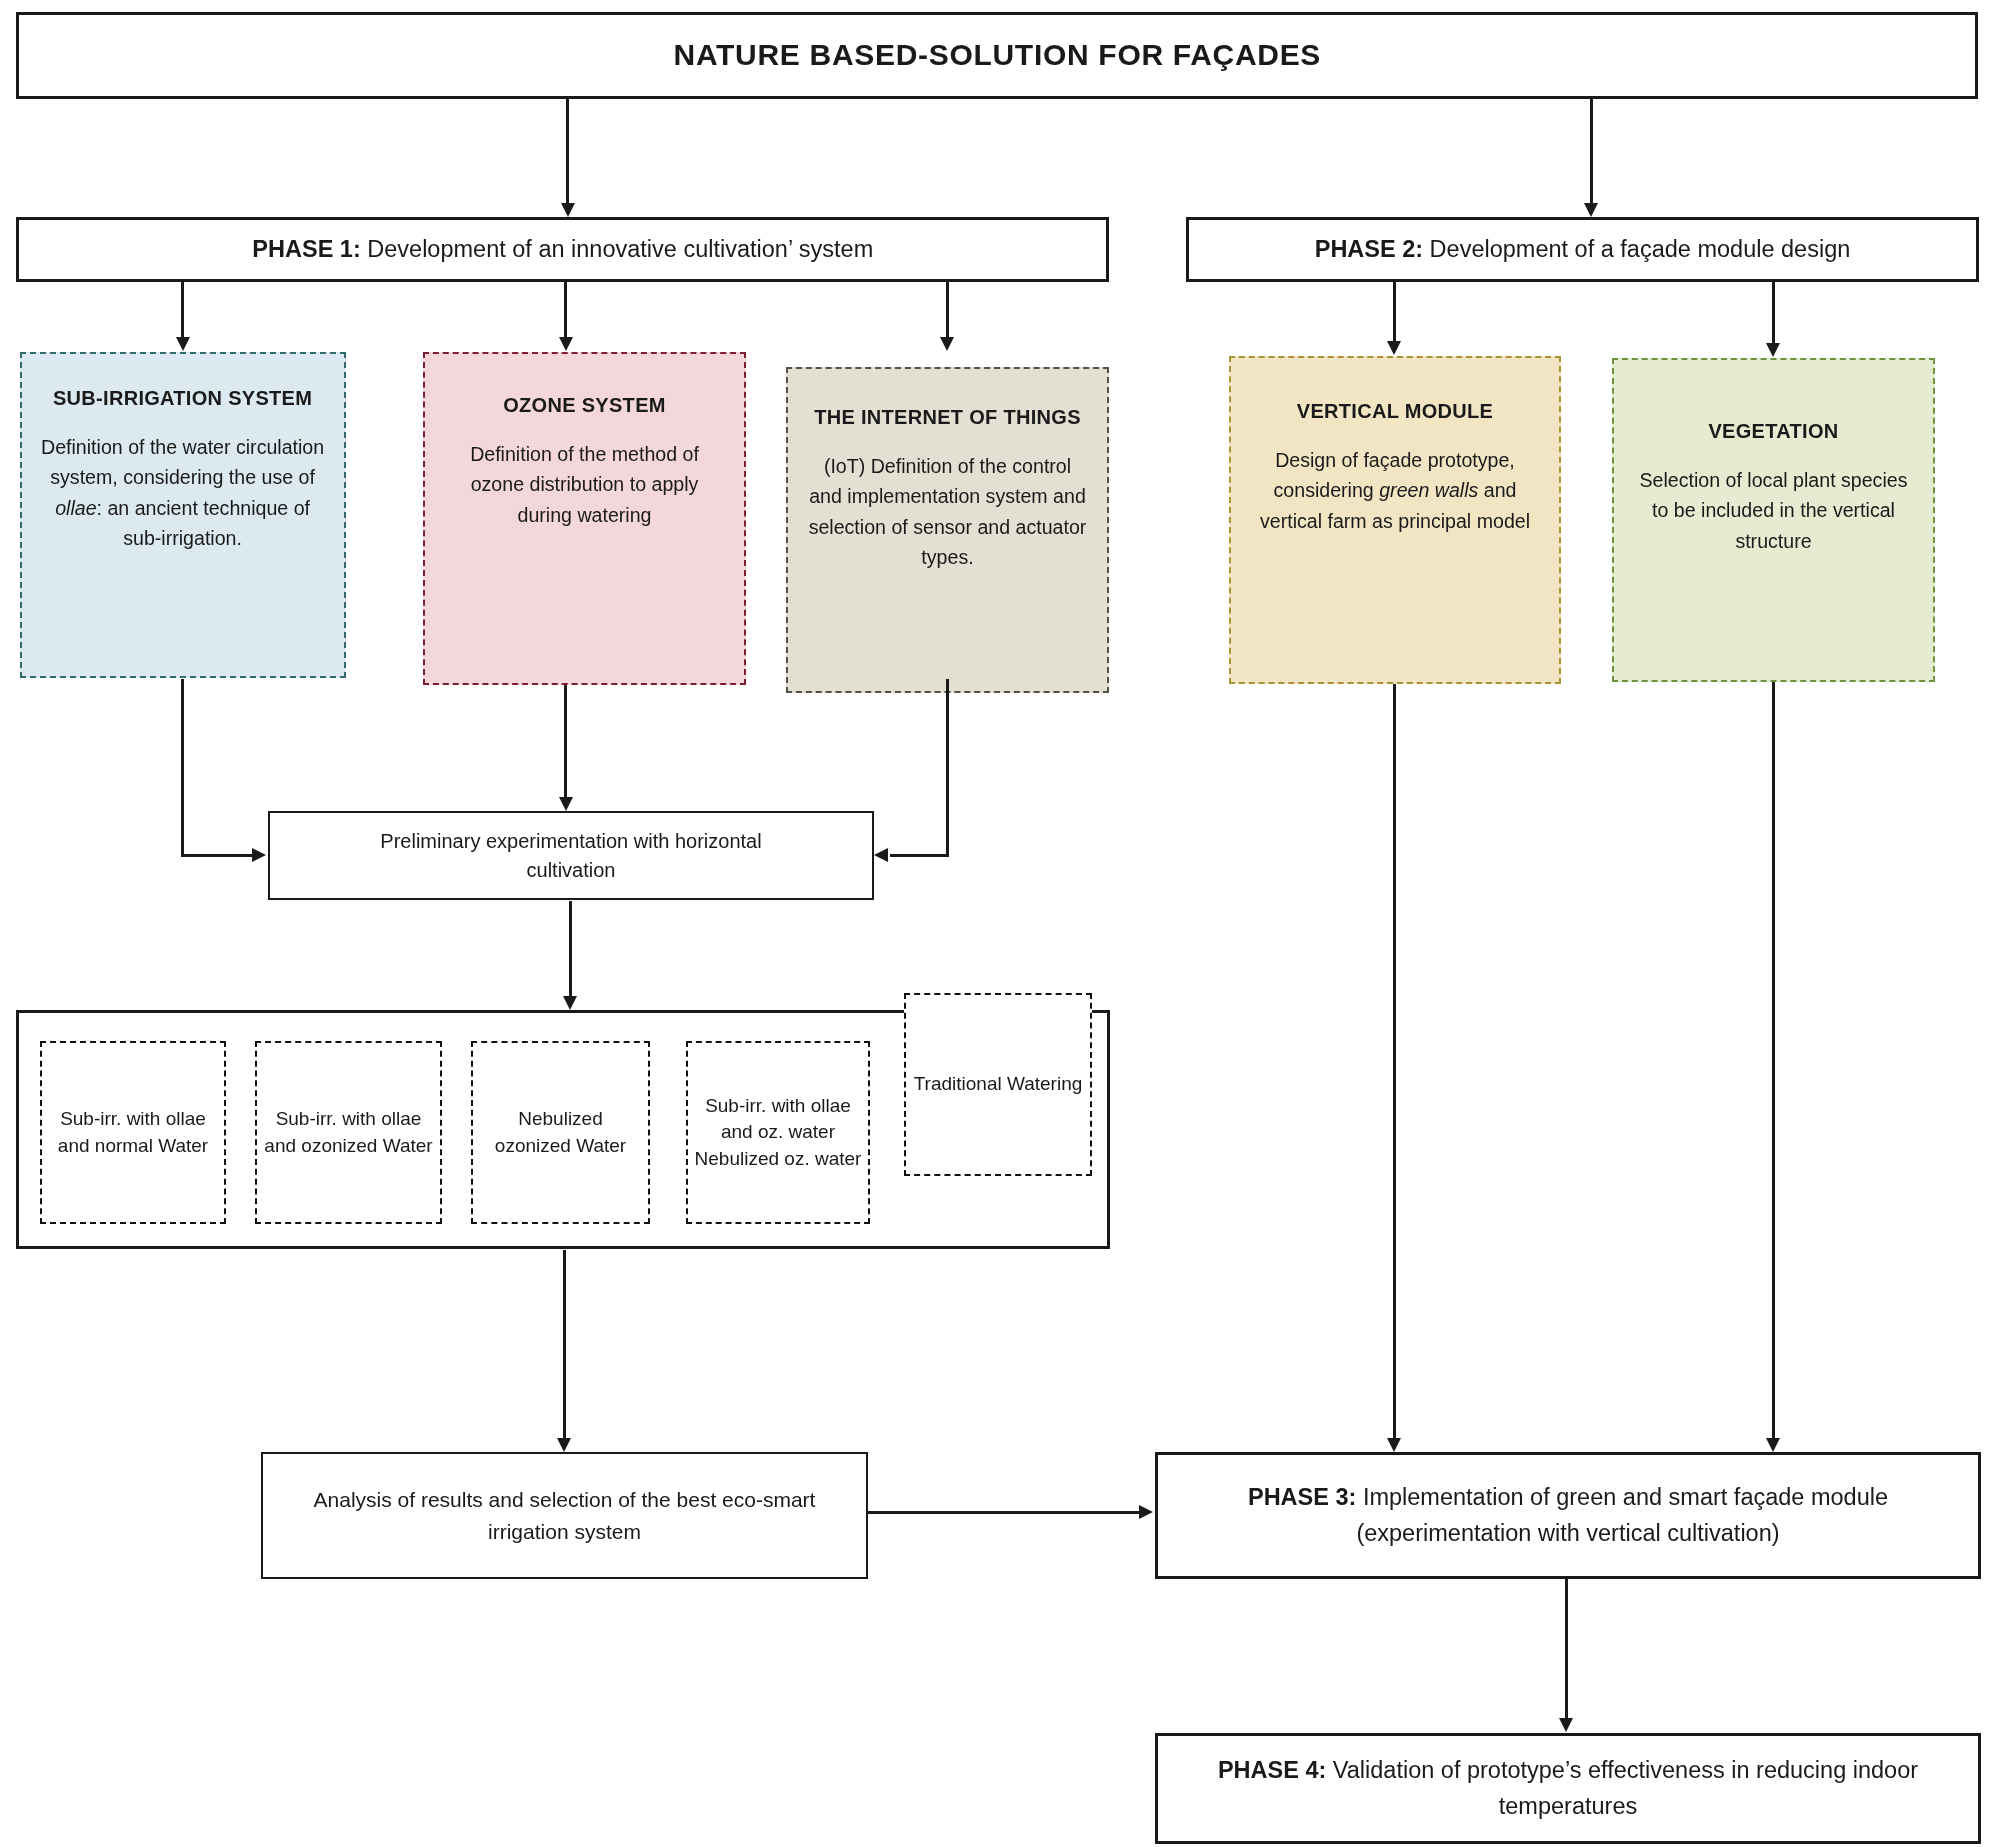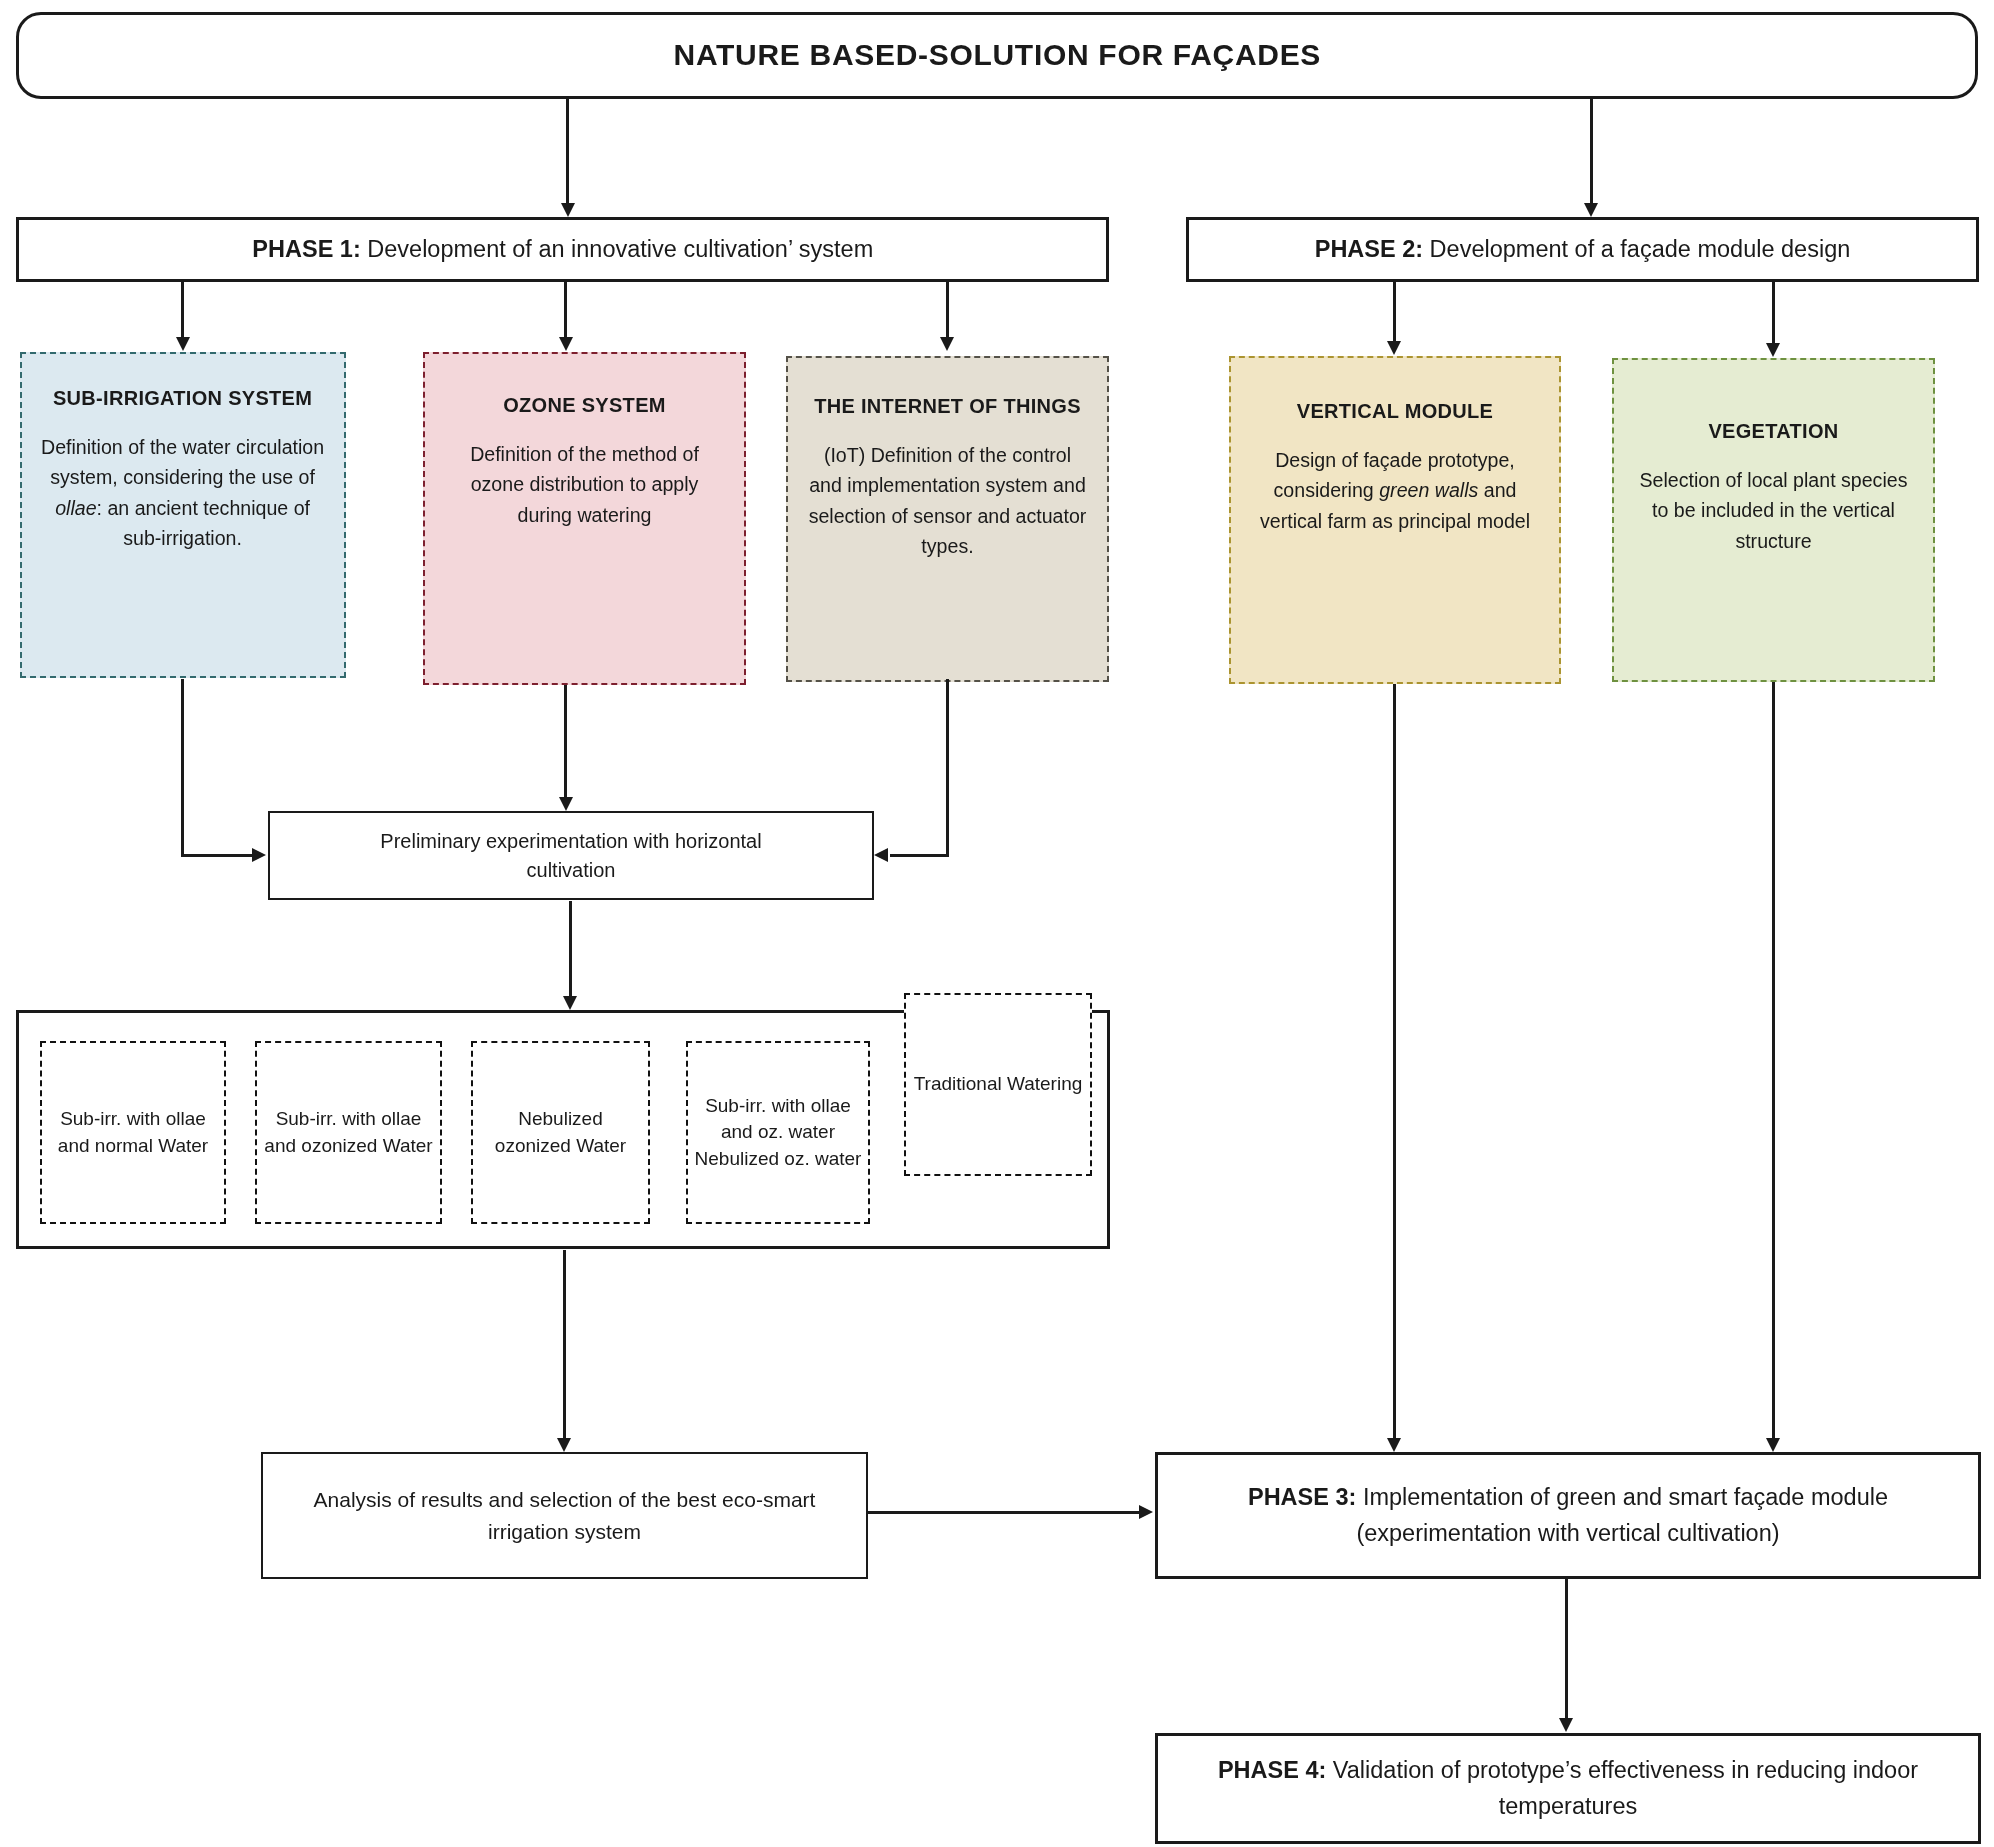--- a/index.html
+++ b/index.html
@@ -43,21 +43,21 @@
   .ah-down{border-left:7.2px solid transparent;border-right:7.2px solid transparent;border-top:14.4px solid #1a1a1a;}
   .ah-right{border-top:7.2px solid transparent;border-bottom:7.2px solid transparent;border-left:14.4px solid #1a1a1a;}
   .ah-left{border-top:7.2px solid transparent;border-bottom:7.2px solid transparent;border-right:14.4px solid #1a1a1a;}
   .it{font-style:italic;}
 </style>
 </head>
 <body>
 
 <div id="stage">
 
-  <div class="box solid title-box" style="left:16.3px;top:11.7px;width:1962px;height:87px;border-radius:25px;">
+  <div class="box solid title-box" style="left:16.3px;top:11.7px;width:1962px;height:87px;">
     <span class="t">NATURE BASED-SOLUTION FOR FAÇADES</span>
   </div>
 
   <div class="box solid phase-box" style="left:16.3px;top:217px;width:1093px;height:65px;">
     <span><b>PHASE 1:</b><span> Development of an innovative cultivation’ system</span></span>
   </div>
 
   <div class="box solid phase-box" style="left:1186px;top:217px;width:793px;height:65px;">
     <span><b>PHASE 2:</b><span> Development of a façade module design</span></span>
   </div>
@@ -65,21 +65,21 @@
   <div class="box colored" style="left: 19.6px; top: 352px; width: 326px; height: 326px; background-color: rgb(220, 233, 240); border-color: rgb(51, 106, 110);">
     <div class="hd">SUB-IRRIGATION SYSTEM</div>
     <div class="bd"><span>Definition of the water circulation system, considering the use of </span><span class="it">ollae</span><span>: an ancient technique of sub-irrigation.</span></div>
   </div>
 
   <div class="box colored pad-oz" style="left: 405px; top: 352px; width: 323px; height: 333px; background-color: rgb(243, 215, 218); border-color: rgb(125, 31, 46); margin-left: 18px;">
     <div class="hd">OZONE SYSTEM</div>
     <div class="bd">Definition of the method of ozone distribution to apply during watering</div>
   </div>
 
-  <div class="box colored pad-iot" style="left: 786px; top: 356px; width: 323px; height: 326px; background-color: rgb(228, 223, 211); border-color: rgb(84, 81, 72);">
+  <div class="box colored pad-iot" style="left: 786px; top: 367px; width: 323px; height: 326px; background-color: rgb(228, 223, 211); border-color: rgb(84, 81, 72);">
     <div class="hd">THE INTERNET OF THINGS</div>
     <div class="bd">(IoT) Definition of the control and implementation system and selection of sensor and actuator types.</div>
   </div>
 
   <div class="box colored pad-veg" style="left: 1612px; top: 358px; width: 323px; height: 324px; background-color: rgb(229, 236, 210); border-color: rgb(110, 145, 64);">
     <div class="hd">VEGETATION</div>
     <div class="bd">Selection of local plant species to be included in the vertical structure</div>
   </div>
 
   <div class="box colored pad-vm" style="left: 1229px; top: 356px; width: 332px; height: 328px; background-color: rgb(241, 229, 196); border-color: rgb(171, 148, 48);">

